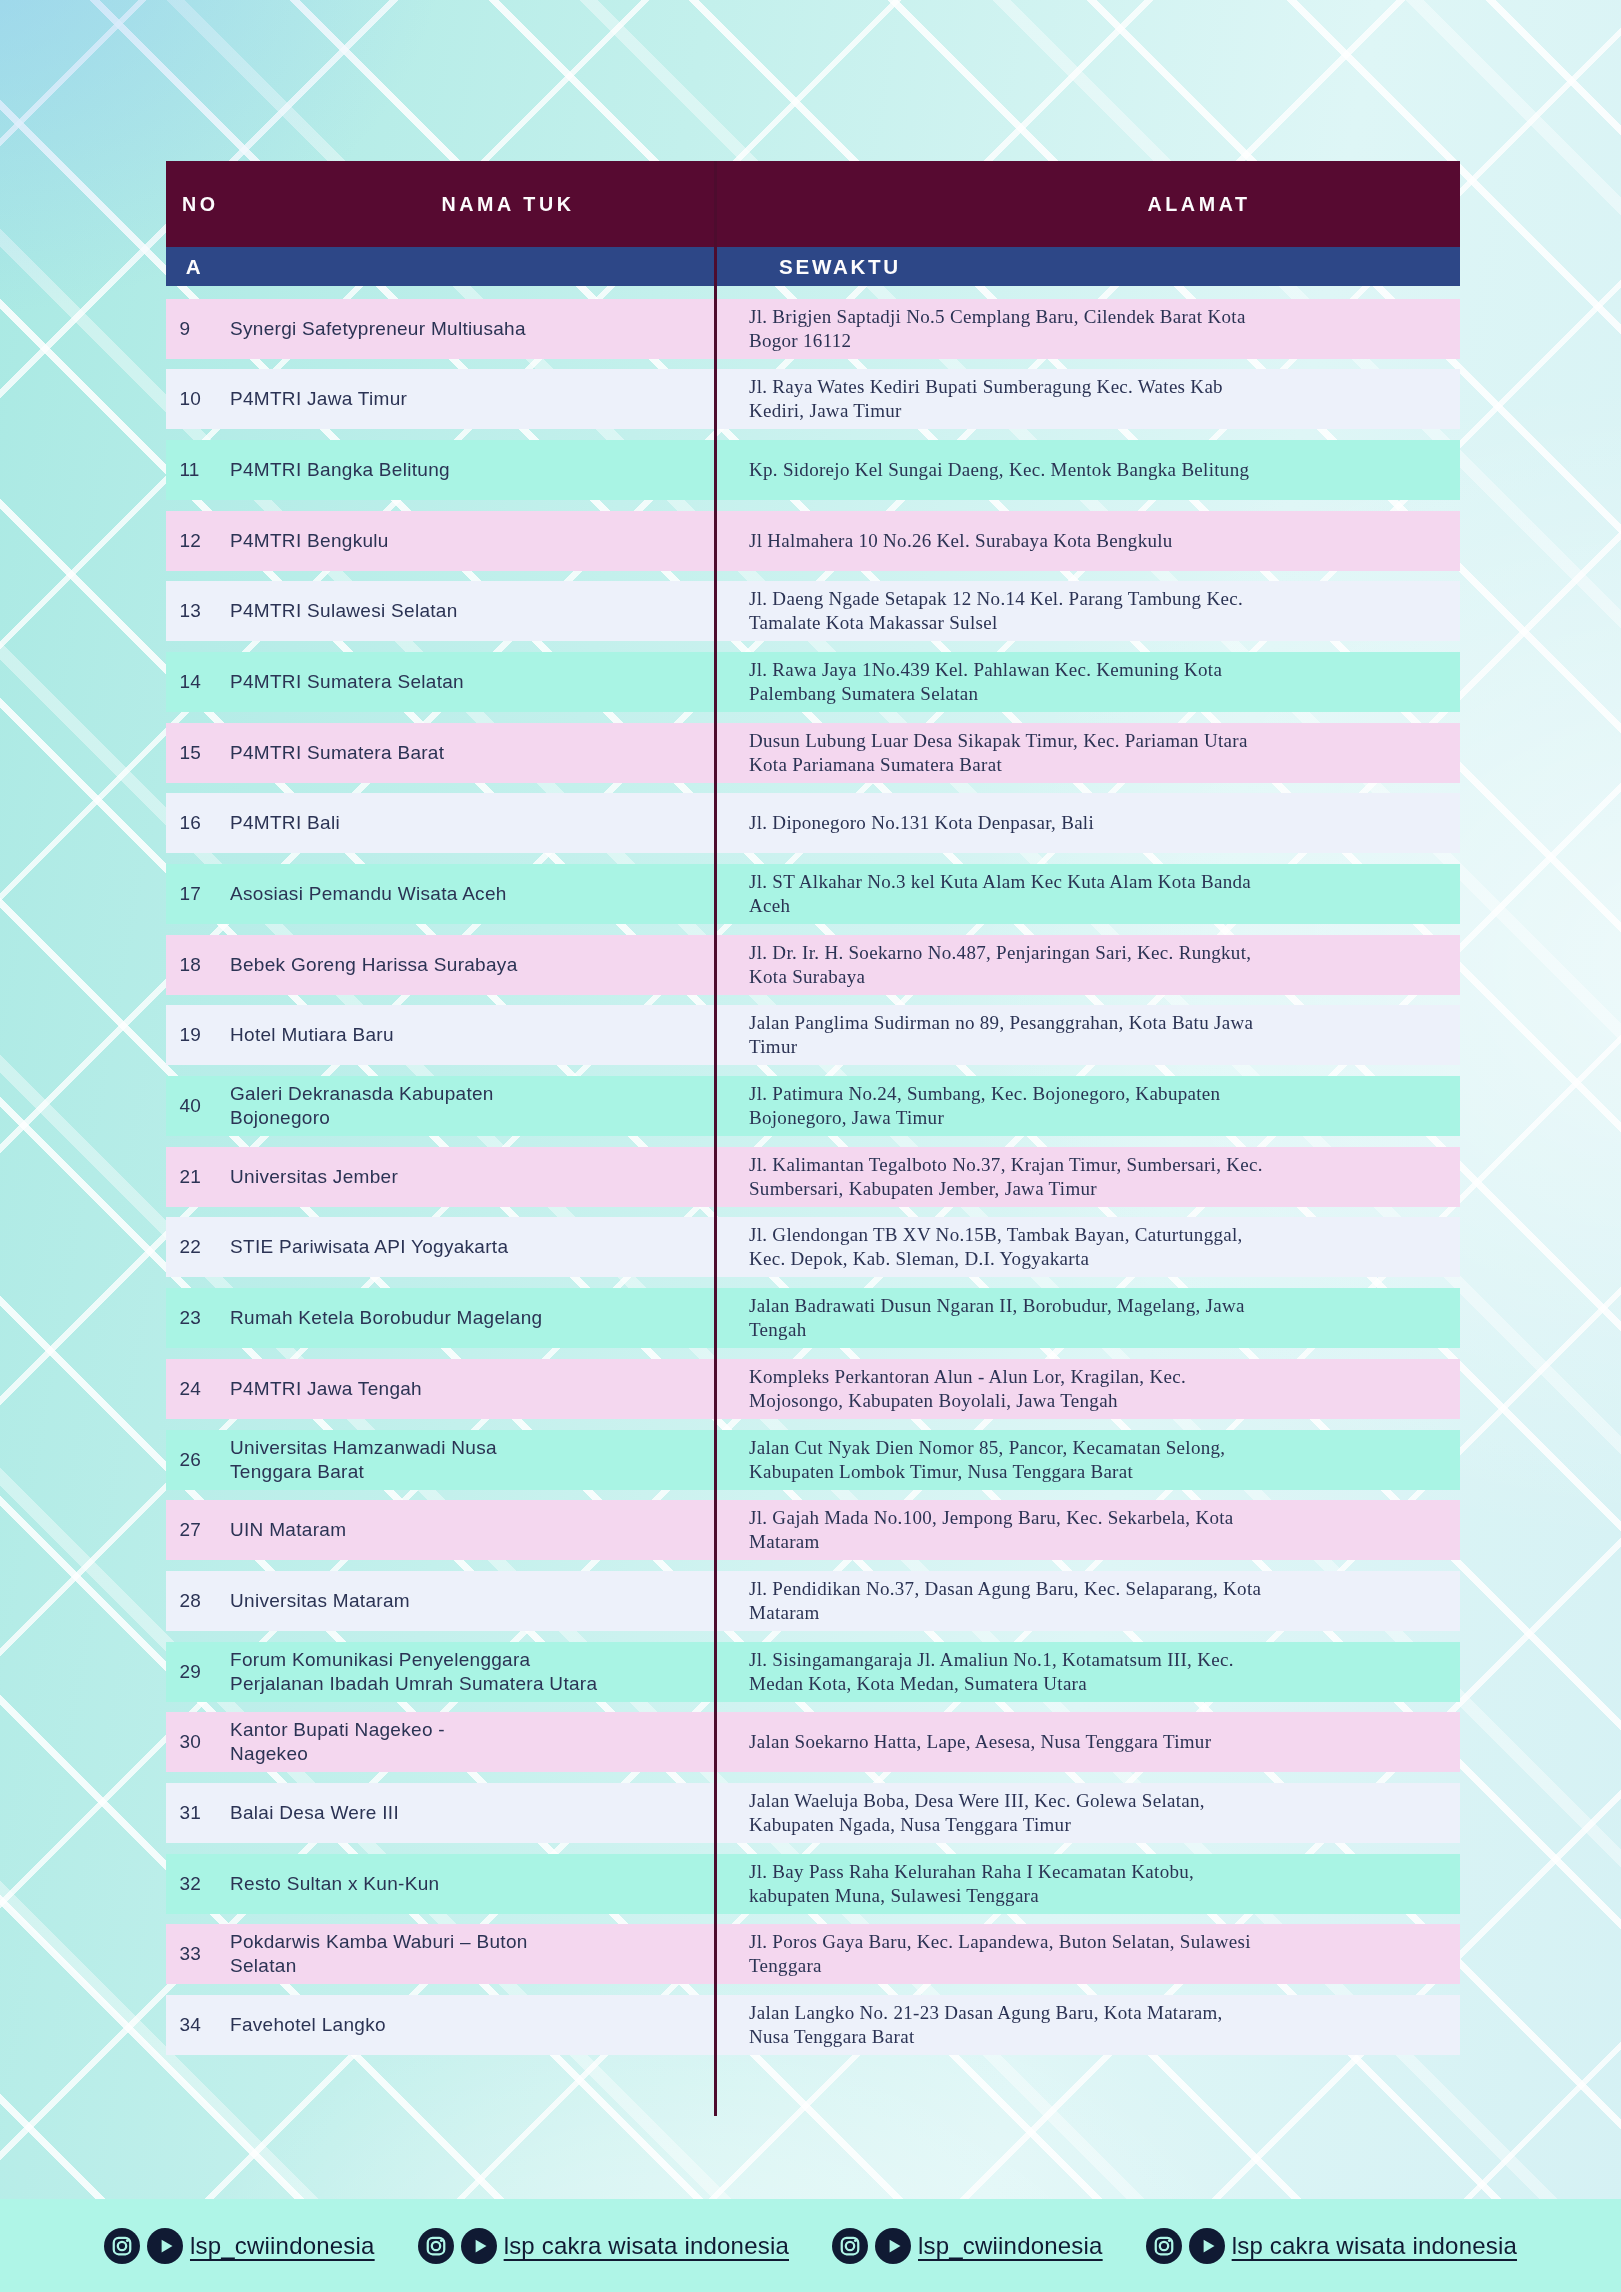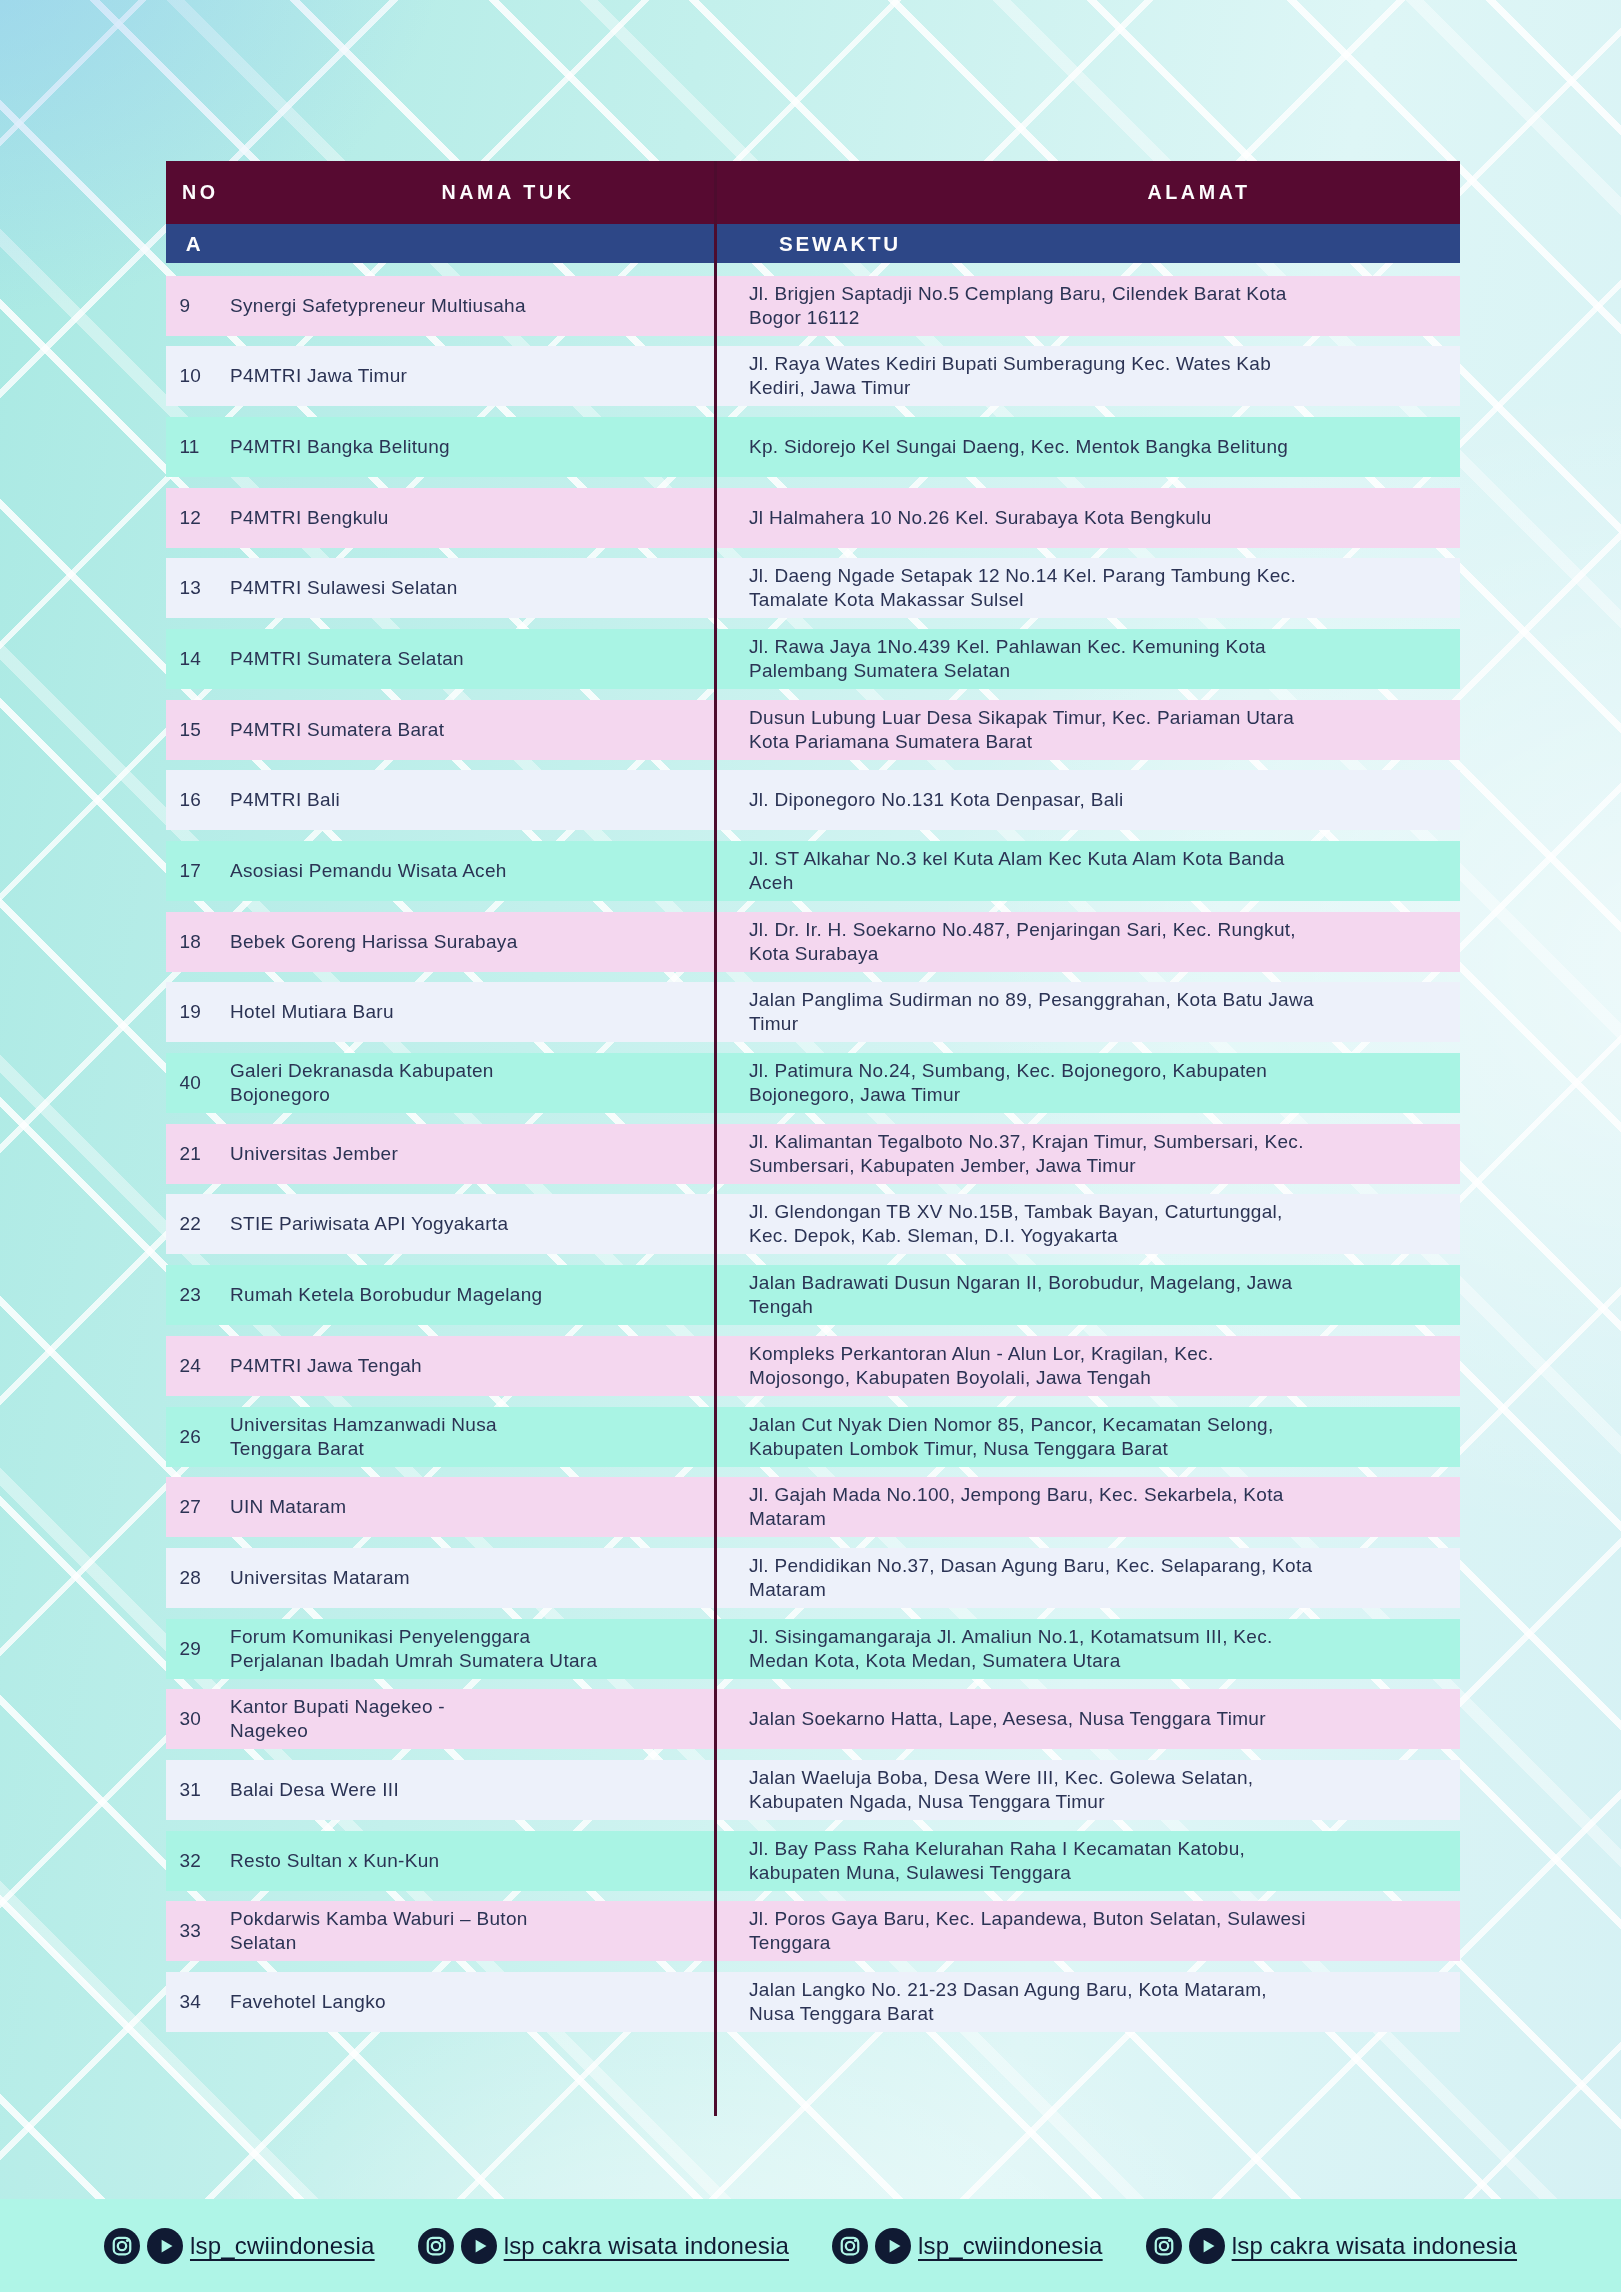--- a/index.html
+++ b/index.html
@@ -28,21 +28,21 @@
       linear-gradient(100deg, #a9e9e3 0%, #c3f0ec 35%, #def6f6 68%, #d5f1f4 100%);
   }
   .table-wrap{
     position:absolute; left:166px; top:161px; width:1294px;
   }
   .col-divider{
     position:absolute; left:548px; top:0; width:2.7px; height:1955px;
     background:var(--divider); z-index:5;
   }
   .thead{
-    display:flex; align-items:center; height:63px; background:var(--maroon);
+    display:flex; align-items:center; height:86px; background:var(--maroon);
     color:var(--header-text); font-weight:bold; font-size:19.7px; letter-spacing:3.6px;
   }
   .th-no{width:64px; padding-left:16px;}
   .th-name{width:484px; display:flex; justify-content:center; padding-left:72px;}
   .th-address{flex:1; display:flex; justify-content:center; padding-left:224px;}
   .section-bar{
     display:flex; align-items:center; height:39px; background:var(--blue);
     color:var(--header-text); font-weight:bold; font-size:20.6px; letter-spacing:2.7px;
     position:relative;
   }
@@ -51,21 +51,21 @@
   .rows{margin-top:12.5px;}
   .row{
     display:flex; align-items:center; min-height:60px; margin-bottom:10.7px;
     font-size:19px; color:var(--text); letter-spacing:0.3px; line-height:24px;
   }
   .tone-pink{background:var(--pink);}
   .tone-lavender{background:var(--lavender);}
   .tone-cyan{background:var(--cyan);}
   .cell-no{width:64px; padding-left:13.4px; flex-shrink:0;}
   .cell-name{width:484px; padding-right:45px; flex-shrink:0; white-space:pre-line;}
-  .cell-address{flex:1; padding-left:35px; padding-right:4px; white-space:pre-line;}
+  .cell-address{flex:1; padding-left:35px; padding-right:4px; white-space:pre-line;font-family:Liberation Serif, serif;}
   .footer{
     position:absolute; left:0; top:2199px; width:100%; height:94px;
     background:var(--footer-bg);
     display:flex; align-items:center; justify-content:center; gap:43px;
   }
   .social{
     display:flex; align-items:center; gap:7px; text-decoration:none; cursor:pointer;
   }
   .social .label{
     font-size:24px; color:#101a33; text-decoration:underline;

